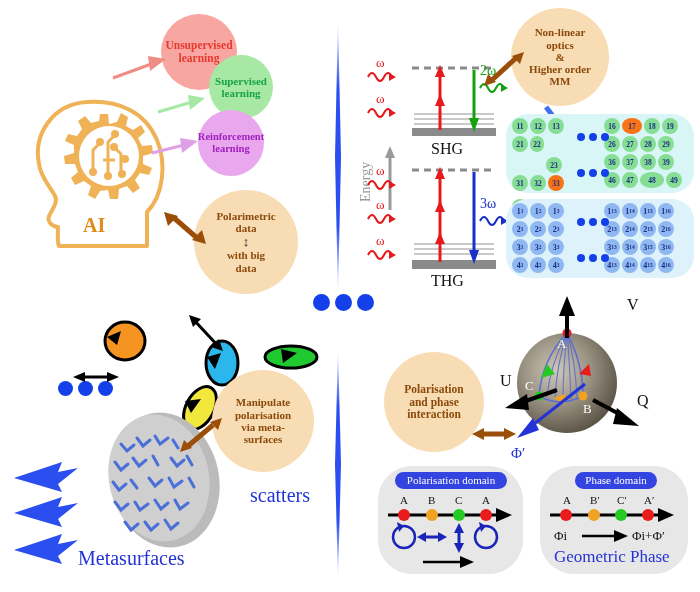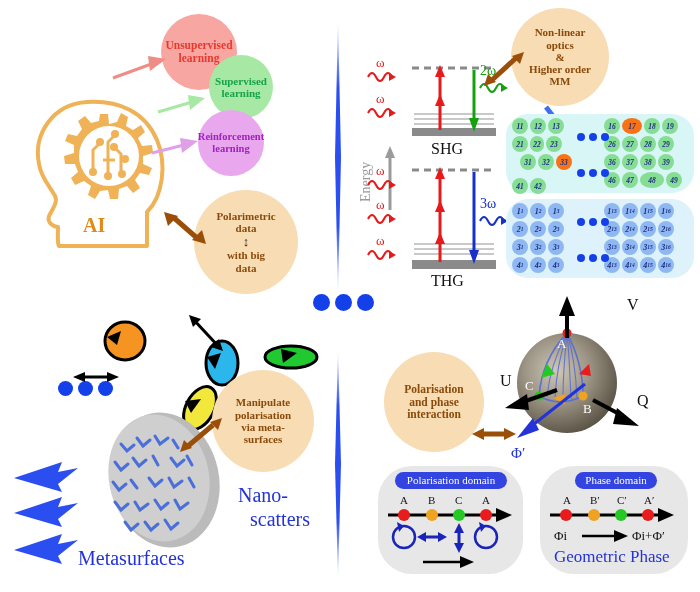--- a/index.html
+++ b/index.html
@@ -9,21 +9,21 @@
   .bubble{border-radius:50%;display:flex;align-items:center;justify-content:center;
           text-align:center;line-height:1.12;}
   .tan{background:#f8dcb4;color:#8a4a0a;font-weight:bold;}
   .blue-txt{color:#2433d8;}
   .nowrap{white-space:nowrap;}
   svg{overflow:visible;display:block;}
   .domain-card{background:#e7e7e7;border-radius:34px;}
   .pill{background:#3344e0;color:#fff;border-radius:12px;
         font-family:"Liberation Serif",serif;text-align:center;}
   .cell{border-radius:50%;display:flex;align-items:center;justify-content:center;
-        font-family:"Liberation Serif",serif;font-weight:bold;color:#1b2f80;font-style:italic;}
+        font-family:"Liberation Serif",serif;font-weight:bold;color:#1b2f80;}
   .matpanel{background:#d9f6f6;border-radius:22px;}
   .dots3{display:flex;gap:4px;}
   .dot{background:#1340e8;border-radius:50%;}
 </style>
 </head>
 <body>
 
 <svg class="abs" style="left:330px;top:18px;" width="16" height="278">
   <defs>
     <linearGradient id="divgrad" x1="0" y1="0" x2="0" y2="1">
@@ -225,23 +225,23 @@
 <div class="abs matpanel" style="left:506px;top:114px;background:#d9f6f6;width:188px;height:79px;"></div>
 <div class="abs" style="left:512px;top:118px;width:60px;" id="mm-left">
     <div style="display: flex; gap: 2px; margin-bottom: 2px;">
       <div class="cell" style="width: 16px; height: 16px; background: rgb(134, 222, 149); font-size: 7.5px;">11</div>
       <div class="cell" style="width: 16px; height: 16px; background: rgb(134, 222, 149); font-size: 7.5px;">12</div>
       <div class="cell" style="width: 16px; height: 16px; background: rgb(134, 222, 149); font-size: 7.5px;">13</div>
     </div>
     <div style="display: flex; gap: 2px; margin-bottom: 2px;">
       <div class="cell" style="width: 16px; height: 16px; background: rgb(134, 222, 149); font-size: 7.5px;">21</div>
       <div class="cell" style="width: 14px; height: 16px; background: rgb(134, 222, 149); font-size: 7.5px; border-radius: 7px;">22</div>
-      <div class="cell" style="width: 16px; height: 16px; background: rgb(134, 222, 149); font-size: 7.5px;">23</div>
-    </div>
-    <div style="display: flex; gap: 2px; margin-bottom: 8px; justify-content: flex-end;">
+      <div class="cell" style="width: 16px; height: 16px; background: rgb(134, 222, 149); font-size: 7.5px; margin-top: 21px;">23</div>
+    </div>
+    <div style="display: flex; gap: 2px; margin-bottom: 8px;">
       <div class="cell" style="width: 16px; height: 16px; background: rgb(134, 222, 149); font-size: 7.5px;">31</div>
       <div class="cell" style="width: 16px; height: 16px; background: rgb(134, 222, 149); font-size: 7.5px;">32</div>
       <div class="cell" style="width: 16px; height: 16px; background: #f97316; font-size: 7.5px;">33</div>
     </div>
     <div style="display: flex; gap: 2px; margin-bottom: 2px;">
       <div class="cell" style="width: 16px; height: 16px; background: rgb(134, 222, 149); font-size: 7.5px;">41</div>
       <div class="cell" style="width: 16px; height: 16px; background: rgb(134, 222, 149); font-size: 7.5px;">42</div>
       <div class="cell" style="width: 16px; height: 16px; background: rgb(134, 222, 149); font-size: 7.5px; margin-top: 24px;">43</div>
     </div>
   </div>
@@ -428,21 +428,20 @@
 
 <svg class="abs" style="left:14px;top:458px;" width="90" height="105">
   <g fill="#2b4ef0">
     <polygon points="0,20 48,4 44,14 64,10 44,26 48,34"></polygon>
     <polygon points="0,55 48,39 44,49 64,45 44,61 48,69"></polygon>
     <polygon points="0,92 48,76 44,86 64,82 44,98 48,106"></polygon>
   </g>
 </svg>
 
 <div class="abs blue-txt" style="left:238px;top:483px;font-size:20px;line-height:1.2;">
-  <div>Nano-</div>
   <div style="margin-left:12px;">scatters</div>
 </div>
 
 <div class="abs blue-txt nowrap" style="left:78px;top:547px;font-size:20px;">Metasurfaces</div>
 
 <div class="abs bubble tan" style="left:212px;top:370px;width:102px;height:102px;font-size:11px;">
   <div>
     <span>Manipulate</span><br>
     <span>polarisation</span><br>
     <span>via meta-</span><br>

